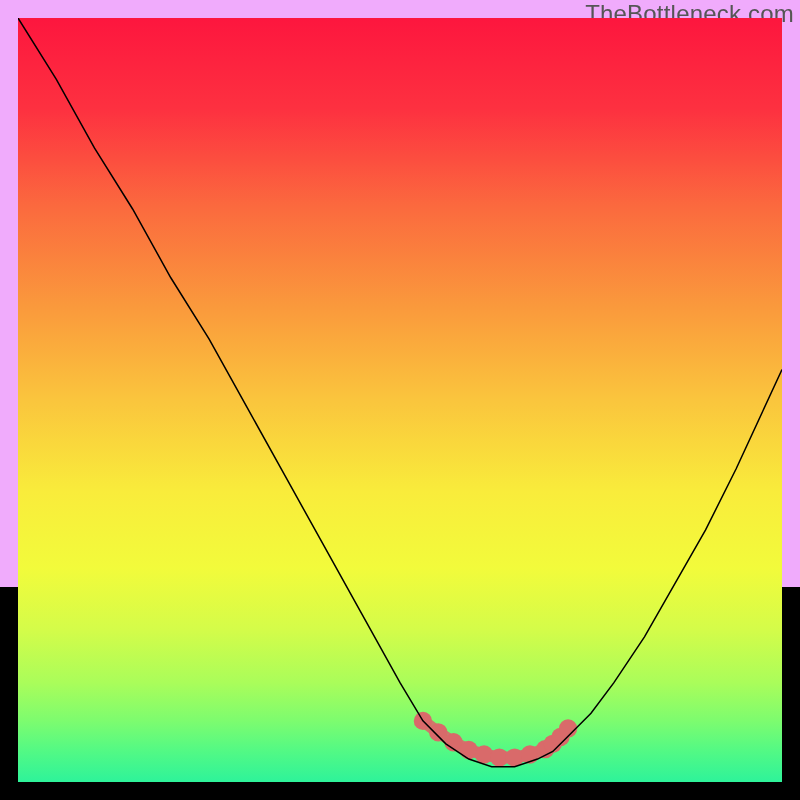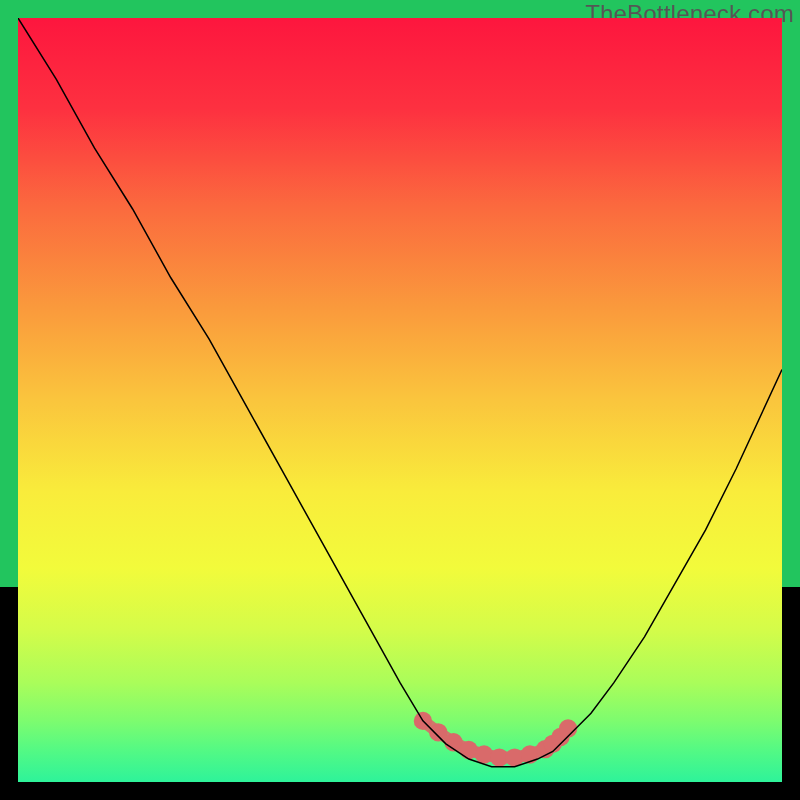--- a/index.html
+++ b/index.html
@@ -7,21 +7,21 @@
     padding: 0;
     width: 800px;
     height: 800px;
     background: #000;
     font-family: Arial, Helvetica, sans-serif;
   }
   .frame {
     position: relative;
     width: 800px;
     height: 587px;
-    background: #22c55e;
+    background: #f0abfc;
   }
   .plot {
     position: absolute;
     left: 18px;
     top: 18px;
     width: 764px;
     height: 764px;
   }
   .plot svg {
     display: block;

